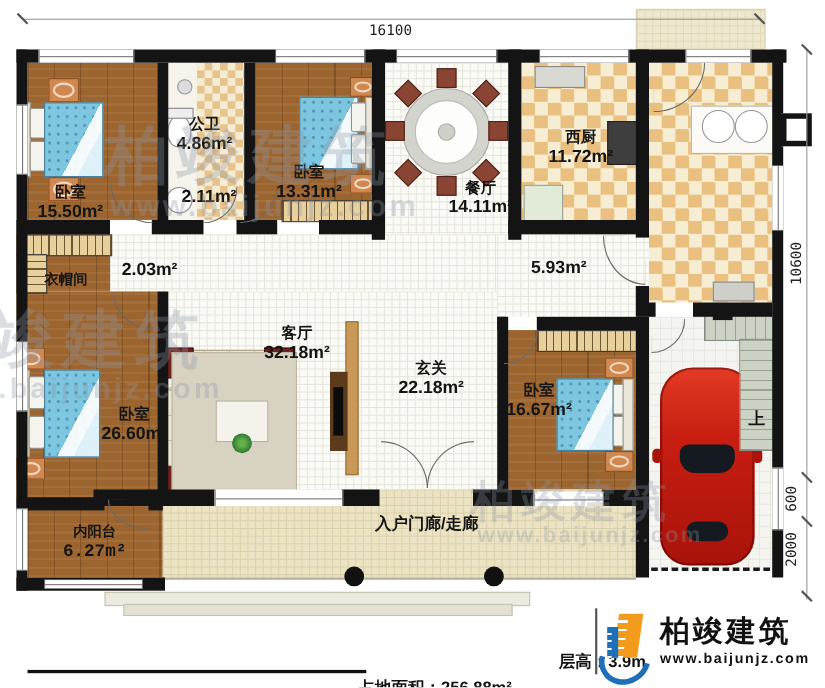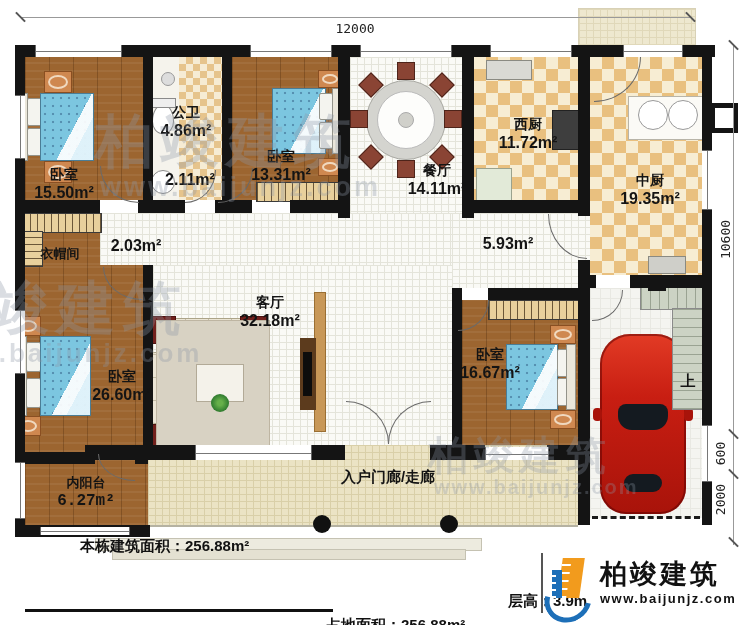--- a/index.html
+++ b/index.html
@@ -256,37 +256,37 @@
     <span class="ra">13.31m²</span>
   </div>
   <div class="rl" style="left:398px;top:162px;width:78px;">
     <span class="rn">餐厅</span>
     <span class="ra">14.11m²</span>
   </div>
   <div class="rl" style="left:492px;top:116px;width:72px;">
     <span class="rn">西厨</span>
     <span class="ra">11.72m²</span>
   </div>
-  <div class="rl" style="left:610px;top:172px;width:80px;">
-    <span class="rn">中厨</span>
-    <span class="ra">19.35m²</span>
-  </div>
   <div class="rl" style="left:104px;top:236px;width:64px;">
     <span class="ra">2.03m²</span>
   </div>
   <div class="rl" style="left:472px;top:234px;width:72px;">
     <span class="ra">5.93m²</span>
   </div>
   <div class="rl" style="left:28px;top:246px;width:64px;">
     <span class="rn" style="font-size:13px;">衣帽间</span>
   </div>
   <div class="rl" style="left:232px;top:294px;width:76px;">
     <span class="rn">客厅</span>
     <span class="ra">32.18m²</span>
   </div>
+  <div class="rl" style="left:352px;top:326px;width:80px;">
+    <span class="rn">玄关</span>
+    <span class="ra">22.18m²</span>
+  </div>
   <div class="rl" style="left:82px;top:368px;width:80px;">
     <span class="rn">卧室</span>
     <span class="ra">26.60m²</span>
   </div>
   <div class="rl" style="left:452px;top:346px;width:76px;">
     <span class="rn">卧室</span>
     <span class="ra">16.67m²</span>
   </div>
   <div class="rl" style="left:45px;top:476px;width:82px;font-family:Liberation Mono, monospace;">
     <span class="rn" style="font-size:13px;">内阳台</span>
@@ -295,38 +295,37 @@
   <div class="rl" style="left:328px;top:468px;width:120px;">
     <span class="rn" style="font-size:15px;">入户门廊/走廊</span>
   </div>
   <div class="rl" style="left:678px;top:372px;width:20px;">
     <span class="rn" style="font-size:15px;">上</span>
   </div>
 
   <div class="dimline" style="left:20px;top:17px;width:670px;height:1px;"></div>
   <div class="tick" style="left:14px;top:16px;"></div>
   <div class="tick" style="left:684px;top:16px;"></div>
-  <div class="dim" style="left:305px;top:21px;width:100px;text-align:center;">12000</div>
+  <div class="dim" style="left:305px;top:21px;width:100px;text-align:center;">16100</div>
   <div class="dimline" style="left:733px;top:45px;width:1px;height:500px;"></div>
   <div class="tick" style="left:727px;top:44px;"></div>
   <div class="tick" style="left:727px;top:433px;"></div>
   <div class="tick" style="left:727px;top:473px;"></div>
   <div class="tick" style="left:727px;top:541px;"></div>
   <div class="dim" style="left:685px;top:232px;width:80px;text-align:center;transform:rotate(-90deg);">10600</div>
   <div class="dim" style="left:701px;top:446px;width:38px;text-align:center;transform:rotate(-90deg);">600</div>
   <div class="dim" style="left:694px;top:492px;width:52px;text-align:center;transform:rotate(-90deg);">2000</div>
 
   <div class="wm" style="left:95px;top:103px;font-size:58px;letter-spacing:8px;">柏竣建筑</div>
   <div class="wm" style="left:100px;top:172px;font-size:27px;letter-spacing:3px;">www.baijunjz.com</div>
   <div class="wm" style="left:-75px;top:270px;font-size:58px;letter-spacing:8px;">柏竣建筑</div>
   <div class="wm" style="left:-70px;top:338px;font-size:26px;letter-spacing:3px;">www.baijunjz.com</div>
   <div class="wm" style="left:428px;top:428px;font-size:40px;letter-spacing:6px;opacity:.3;">柏竣建筑</div>
   <div class="wm" style="left:434px;top:476px;font-size:20px;letter-spacing:2px;opacity:.3;">www.baijunjz.com</div>
 
-  <div class="ftxt" style="left:80px;top:537px;font-size:15px;">本栋建筑面积：256.88m²</div>
   <div class="abs" style="left:25px;top:609px;width:308px;height:3px;background:#111;z-index:70;"></div>
   <div class="ftxt" style="left:326px;top:616px;font-size:15px;">占地面积：256.88m²</div>
   <div class="ftxt" style="left:508px;top:592px;font-size:15px;">层高：3.9m</div>
   <div class="abs" style="left:541px;top:553px;width:2px;height:60px;background:#555;z-index:70;"></div>
 
   <div class="abs" style="left:544px;top:556px;width:52px;height:58px;z-index:71;">
     <div class="abs" style="left:16px;top:2px;width:22px;height:40px;background:#f29b1d;transform:skewX(-8deg);
          background-image:repeating-linear-gradient(180deg,transparent 0 6px,#fff 6px 8px);background-size:9px 100%;background-repeat:no-repeat;"></div>
     <div class="abs" style="left:8px;top:14px;width:10px;height:28px;background:#1d6fb8;
          background-image:repeating-linear-gradient(180deg,transparent 0 5px,#fff 5px 7px);background-size:4px 100%;background-repeat:no-repeat;"></div>

